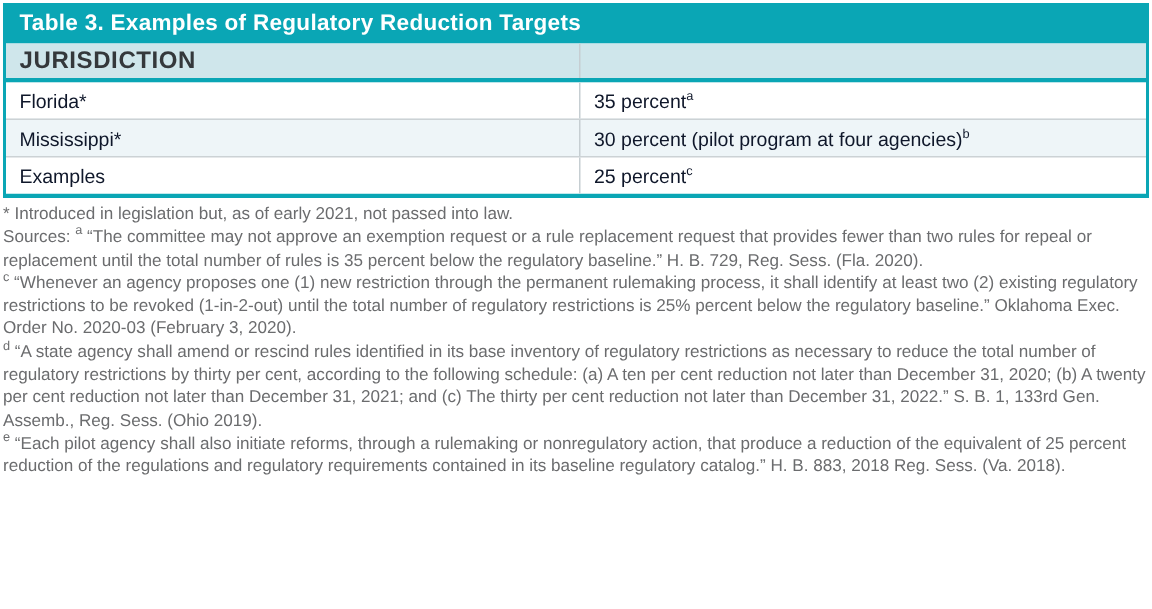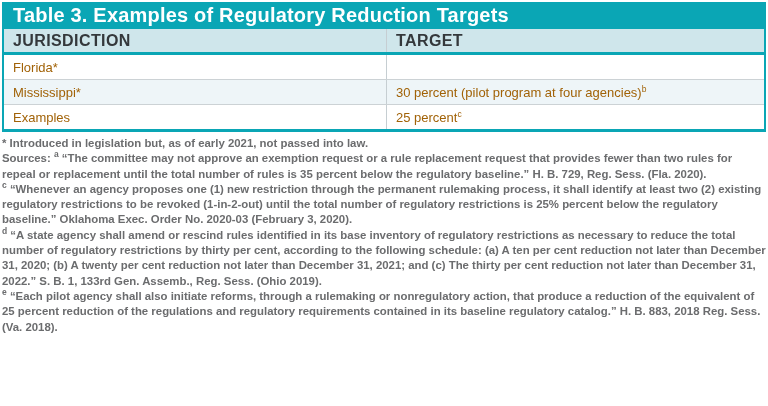--- a/index.html
+++ b/index.html
@@ -14,21 +14,21 @@
   .table-wrap {
     margin: 2px 2px 0 2px;
     border-left: 2px solid var(--teal);
     border-right: 2px solid var(--teal);
     border-bottom: 3px solid var(--teal);
   }
   .title-bar {
     background: var(--teal);
     color: #ffffff;
     font-weight: bold;
-    font-size: 20px;
+    font-size: 15px;
     letter-spacing: 0.2px;
     height: 27px;
     line-height: 27px;
     padding-left: 9px;
     white-space: nowrap;
   }
   .col-header {
     display: flex;
     background: var(--headerRow);
     border-bottom: 3px solid var(--teal);
@@ -40,58 +40,57 @@
     color: #34383b;
   }
   .cell { box-sizing: border-box; padding-left: 9px; white-space: nowrap; overflow: hidden; }
   .cell.jur { width: 383px; flex: 0 0 383px; align-self: stretch; display: flex; align-items: center; border-right: 1px solid var(--divider); }
   .cell.tgt { flex: 1; }
   .tbody .row {
     display: flex;
     height: 24px;
     align-items: center;
     font-size: 13px;
-    color: #a16207;
+    color: #0f172a;
     background: #ffffff;
     border-top: 1px solid var(--rowline);
   }
   .tbody .row:first-child { border-top: none; }
   .tbody .row.alt { background: var(--altRow); justify-content: center; }
   .tbody sup, .tgt sup { font-size: 8.5px; line-height: 0; }
 
   
   .footnotes {
     margin: 4px 10px 0 2px;
     width: 764px;
     font-size: 11.4px;
     line-height: 15.3px;
     color: #6b6c6e;
-    font-weight: bold;
   }
   .footnotes p { margin: 0; }
   .footnotes sup { font-size: 8.5px; line-height: 0; }
 </style>
 </head>
 <body>
 
 <div class="page">
 
   <div class="table-wrap">
     <div class="title-bar">
       <span>Table 3. Examples of Regulatory Reduction Targets</span>
     </div>
 
     <div class="col-header">
       <div class="cell jur">JURISDICTION</div>
-      <div class="cell tgt">TARGET</div>
     </div>
 
     <div class="tbody">
         <div class="row">
           <div class="cell jur">Florida*</div>
+          <div class="cell tgt">35 percent<sup>a</sup></div>
         </div>
         <div class="row alt">
           <div class="cell jur">Mississippi*</div>
           <div class="cell tgt">30 percent (pilot program at four agencies)<sup>b</sup></div>
         </div>
         <div class="row">
           <div class="cell jur">Examples</div>
           <div class="cell tgt">25 percent<sup>c</sup></div>
         </div>
       </div>

